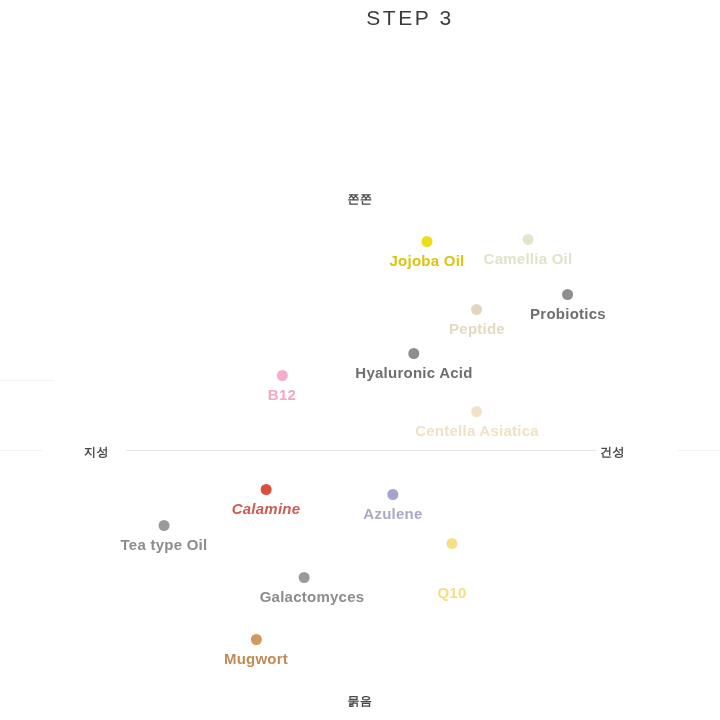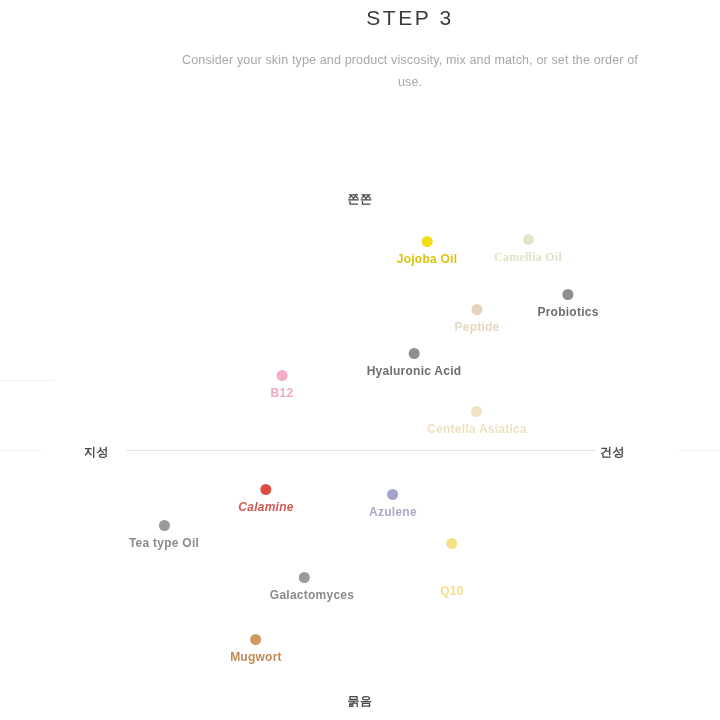--- a/index.html
+++ b/index.html
@@ -77,35 +77,34 @@
     white-space:nowrap;
   }
   .dot {
     width:11px; height:11px;
     border-radius:50%;
     margin:0 auto;
     display:block;
   }
   .plabel {
     margin-top:6px;
-    font-size:12px;
+    font-size:15px;
     font-weight:700;
     letter-spacing:0.25px;
     line-height:1;
     display:block;
   }
 </style>
 </head>
 <body>
 
 <div id="page">
 
   <div class="header">
     <div class="step-title">STEP 3</div>
-    <div class="step-desc">Consider your skin type and product viscosity, mix and match, or set the order of use.</div>
   </div>
 
   <div class="chart">
 
     <div class="faint-line l1"></div>
     <div class="faint-line l2"></div>
     <div class="faint-line l3"></div>
     <div class="axis-line"></div>
 
     <div class="axis-label axis-top">쫀쫀</div>
@@ -113,21 +112,21 @@
     <div class="axis-label axis-left">지성</div>
     <div class="axis-label axis-right">건성</div>
 
     <div id="points-layer">
         <div class="point" style="left: 427px; top: 236px;">
           <span class="dot" style="background: rgb(240, 220, 24);"></span>
           <span class="plabel" style="color: rgb(220, 196, 14);">Jojoba Oil</span>
         </div>
         <div class="point" style="left: 528px; top: 234px;">
           <span class="dot" style="background: rgb(227, 230, 205);"></span>
-          <span class="plabel" style="color: rgb(224, 227, 201); font-family: Liberation Serif, serif;">Camellia Oil</span>
+          <span class="plabel" style="color: rgb(224, 227, 201);">Camellia Oil</span>
         </div>
         <div class="point" style="left: 477px; top: 304px;">
           <span class="dot" style="background: rgb(226, 214, 187);"></span>
           <span class="plabel" style="color: rgb(228, 217, 193);">Peptide</span>
         </div>
         <div class="point" style="left: 568px; top: 289px;">
           <span class="dot" style="background: rgb(142, 142, 142);"></span>
           <span class="plabel" style="color: rgb(111, 111, 111);">Probiotics</span>
         </div>
         <div class="point" style="left: 414px; top: 348px;">

